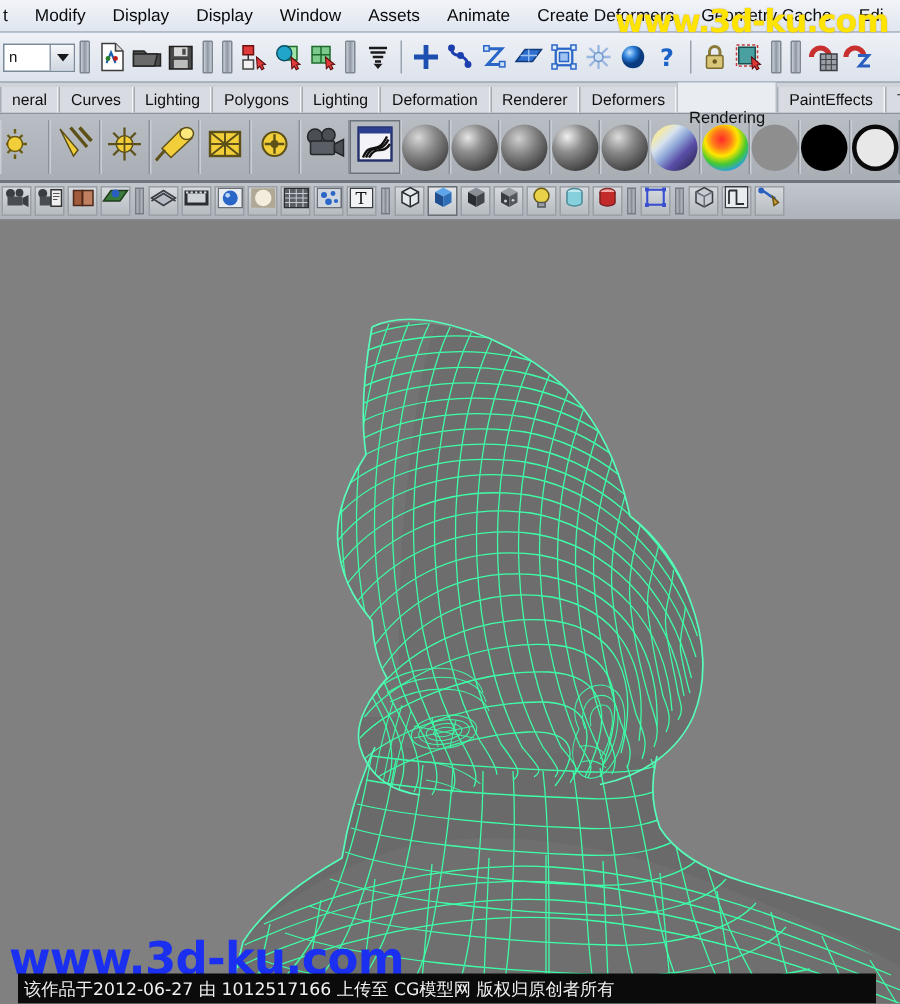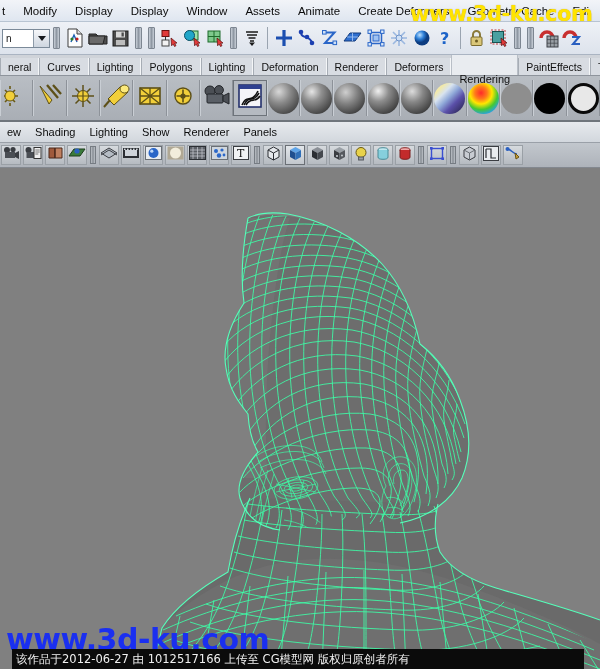--- a/index.html
+++ b/index.html
@@ -506,28 +506,20 @@
 
     <div class="shelfcell">
       <span class="ball" style="background:#000;"></span>
     </div>
 
     <div class="shelfcell">
       <span class="ball" style="background:#e8e8e8;border:3px solid #0a0a0a;box-sizing:border-box;"></span>
     </div>
   </div>
 
-  <div class="panelmenu">
-    <div class="pm">ew</div>
-    <div class="pm">Shading</div>
-    <div class="pm">Lighting</div>
-    <div class="pm">Show</div>
-    <div class="pm">Renderer</div>
-    <div class="pm">Panels</div>
-  </div>
 
   <div class="paneltoolbar">
 
     <div class="pbtn">
       <span>
       <svg width="17" height="14" viewBox="0 0 17 14">
         <circle cx="4" cy="4" r="3" fill="#3a3d42"></circle>
             <circle cx="10" cy="3.5" r="2.6" fill="#3a3d42"></circle>
         <rect x="2" y="6" width="10" height="6" fill="#4a4e54"></rect>
         <path d="M12 7l4-2v8l-4-2z" fill="#3a3d42"></path>

